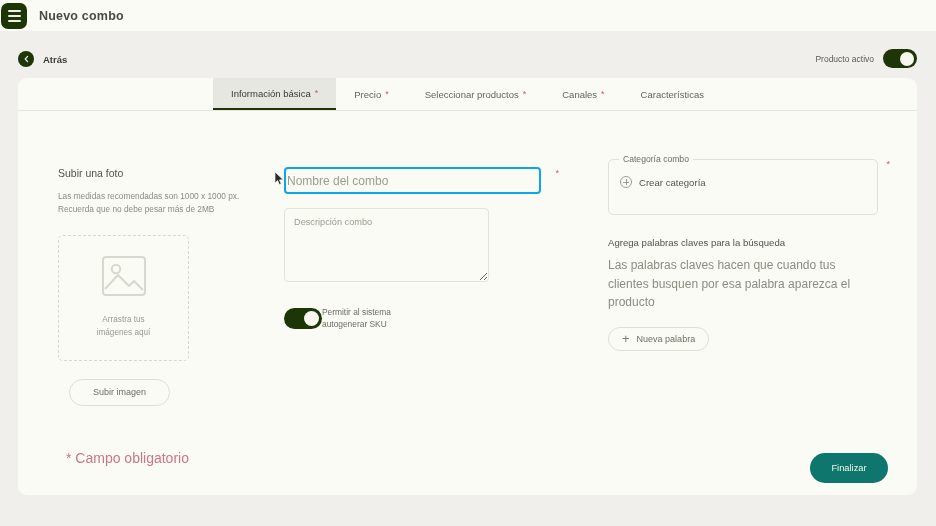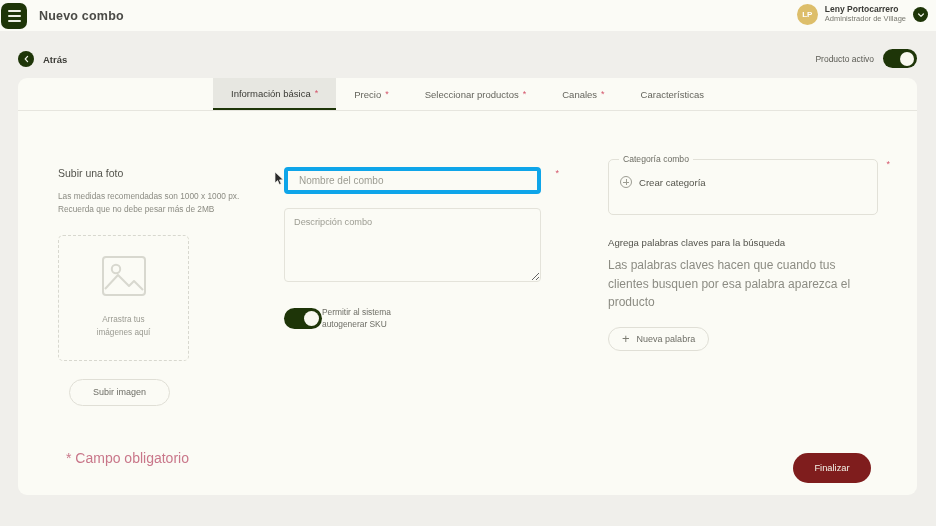--- a/index.html
+++ b/index.html
@@ -119,31 +119,31 @@
     width: 101px; height: 27px; border-radius: 15px;
     border: 1px solid #e0dfd6; background: transparent;
     font-size: 9px; color: #6e6e66; cursor: pointer;
     font-family: "Liberation Sans", sans-serif;
   }
 
   
   .col-mid { position: absolute; left: 266px; top: 56px; width: 278px; }
   .inp {
     width: 257px; height: 27px;
-    border: 4px solid #0ea5e9; border-radius: 4px; background: #fbfbf5;
-    padding: 0 11px; font-size: 10px; color: #3a3a34;
+    border: 2px solid #0ea5e9; border-radius: 4px; background: #fbfbf5;
+    padding: 0 1px; font-size: 12px; color: #3a3a34;
     font-family: "Liberation Sans", sans-serif; outline: none;
   }
   .inp::placeholder, .ta::placeholder { color: #9c9c92; }
   .req-star {
     position: absolute; font-size: 9px; color: #d4546a; line-height: 1;
   }
   .ta {
     margin-top: 14px;
-    width: 257px; height: 74px;
+    width: 205px; height: 74px;
     border: 1px solid #e4e3da; border-radius: 4px; background: #fbfbf5;
     padding: 8px 9px; font-size: 9.2px; color: #3a3a34; resize: vertical;
     font-family: "Liberation Sans", sans-serif; outline: none;
   }
   .sku-row { display: flex; align-items: center; gap: 0; margin-top: 20px; }
   .switch-sm {
     width: 38px; height: 21px; border-radius: 12px; background: #1e3508;
     position: relative; flex: none; cursor: pointer;
   }
   .switch-sm .knob {
@@ -214,52 +214,40 @@
     font-family: "Liberation Sans", sans-serif;
   }
   .plus-sign { font-size: 13px; color: #7d7d73; line-height: 1; font-weight: 300; }
 
   
   .required-note {
     position: absolute; left: 48px; bottom: 29px;
     font-size: 14px; color: #c9778a;
   }
   .btn-primary {
-    position: absolute; right: 46px; bottom: 12px;
+    position: absolute; right: 29px; bottom: 12px;
     width: 78px; height: 30px; border-radius: 17px;
-    background: #7f1d1d; color: #f4f4ea; border: none;
+    background: #0f766e; color: #f4f4ea; border: none;
     font-size: 9.3px; cursor: pointer;
     font-family: "Liberation Sans", sans-serif;
   }
 
   
   .cursor { position: absolute; left: 274px; top: 171px; pointer-events: none; }
 </style>
 </head>
 <body>
 
 <div class="topbar">
   <div class="burger">
     <i></i>
       <i></i>
       <i></i>
   </div>
   <div class="app-title">Nuevo combo</div>
-  <div class="user-block">
-    <div class="avatar">LP</div>
-    <div class="user-names">
-      <div class="user-name">Leny Portocarrero</div>
-      <div class="user-role">Administrador de Village</div>
-    </div>
-    <div class="chev">
-      <svg width="8" height="8" viewBox="0 0 8 8">
-          <path d="M1.6 3 L4 5.4 L6.4 3" stroke="#eef0e6" stroke-width="1.2" fill="none" stroke-linecap="round" stroke-linejoin="round"></path>
-        </svg>
-    </div>
-  </div>
 </div>
 
 <div class="backrow"></div>
 <div class="back-btn">
   <div class="back-circle">
     <svg width="7" height="8" viewBox="0 0 7 8">
         <path d="M4.6 1.4 L2.2 4 L4.6 6.6" stroke="#eef0e6" stroke-width="1.2" fill="none" stroke-linecap="round" stroke-linejoin="round"></path>
       </svg>
   </div>
   <span class="back-label">Atrás</span>

